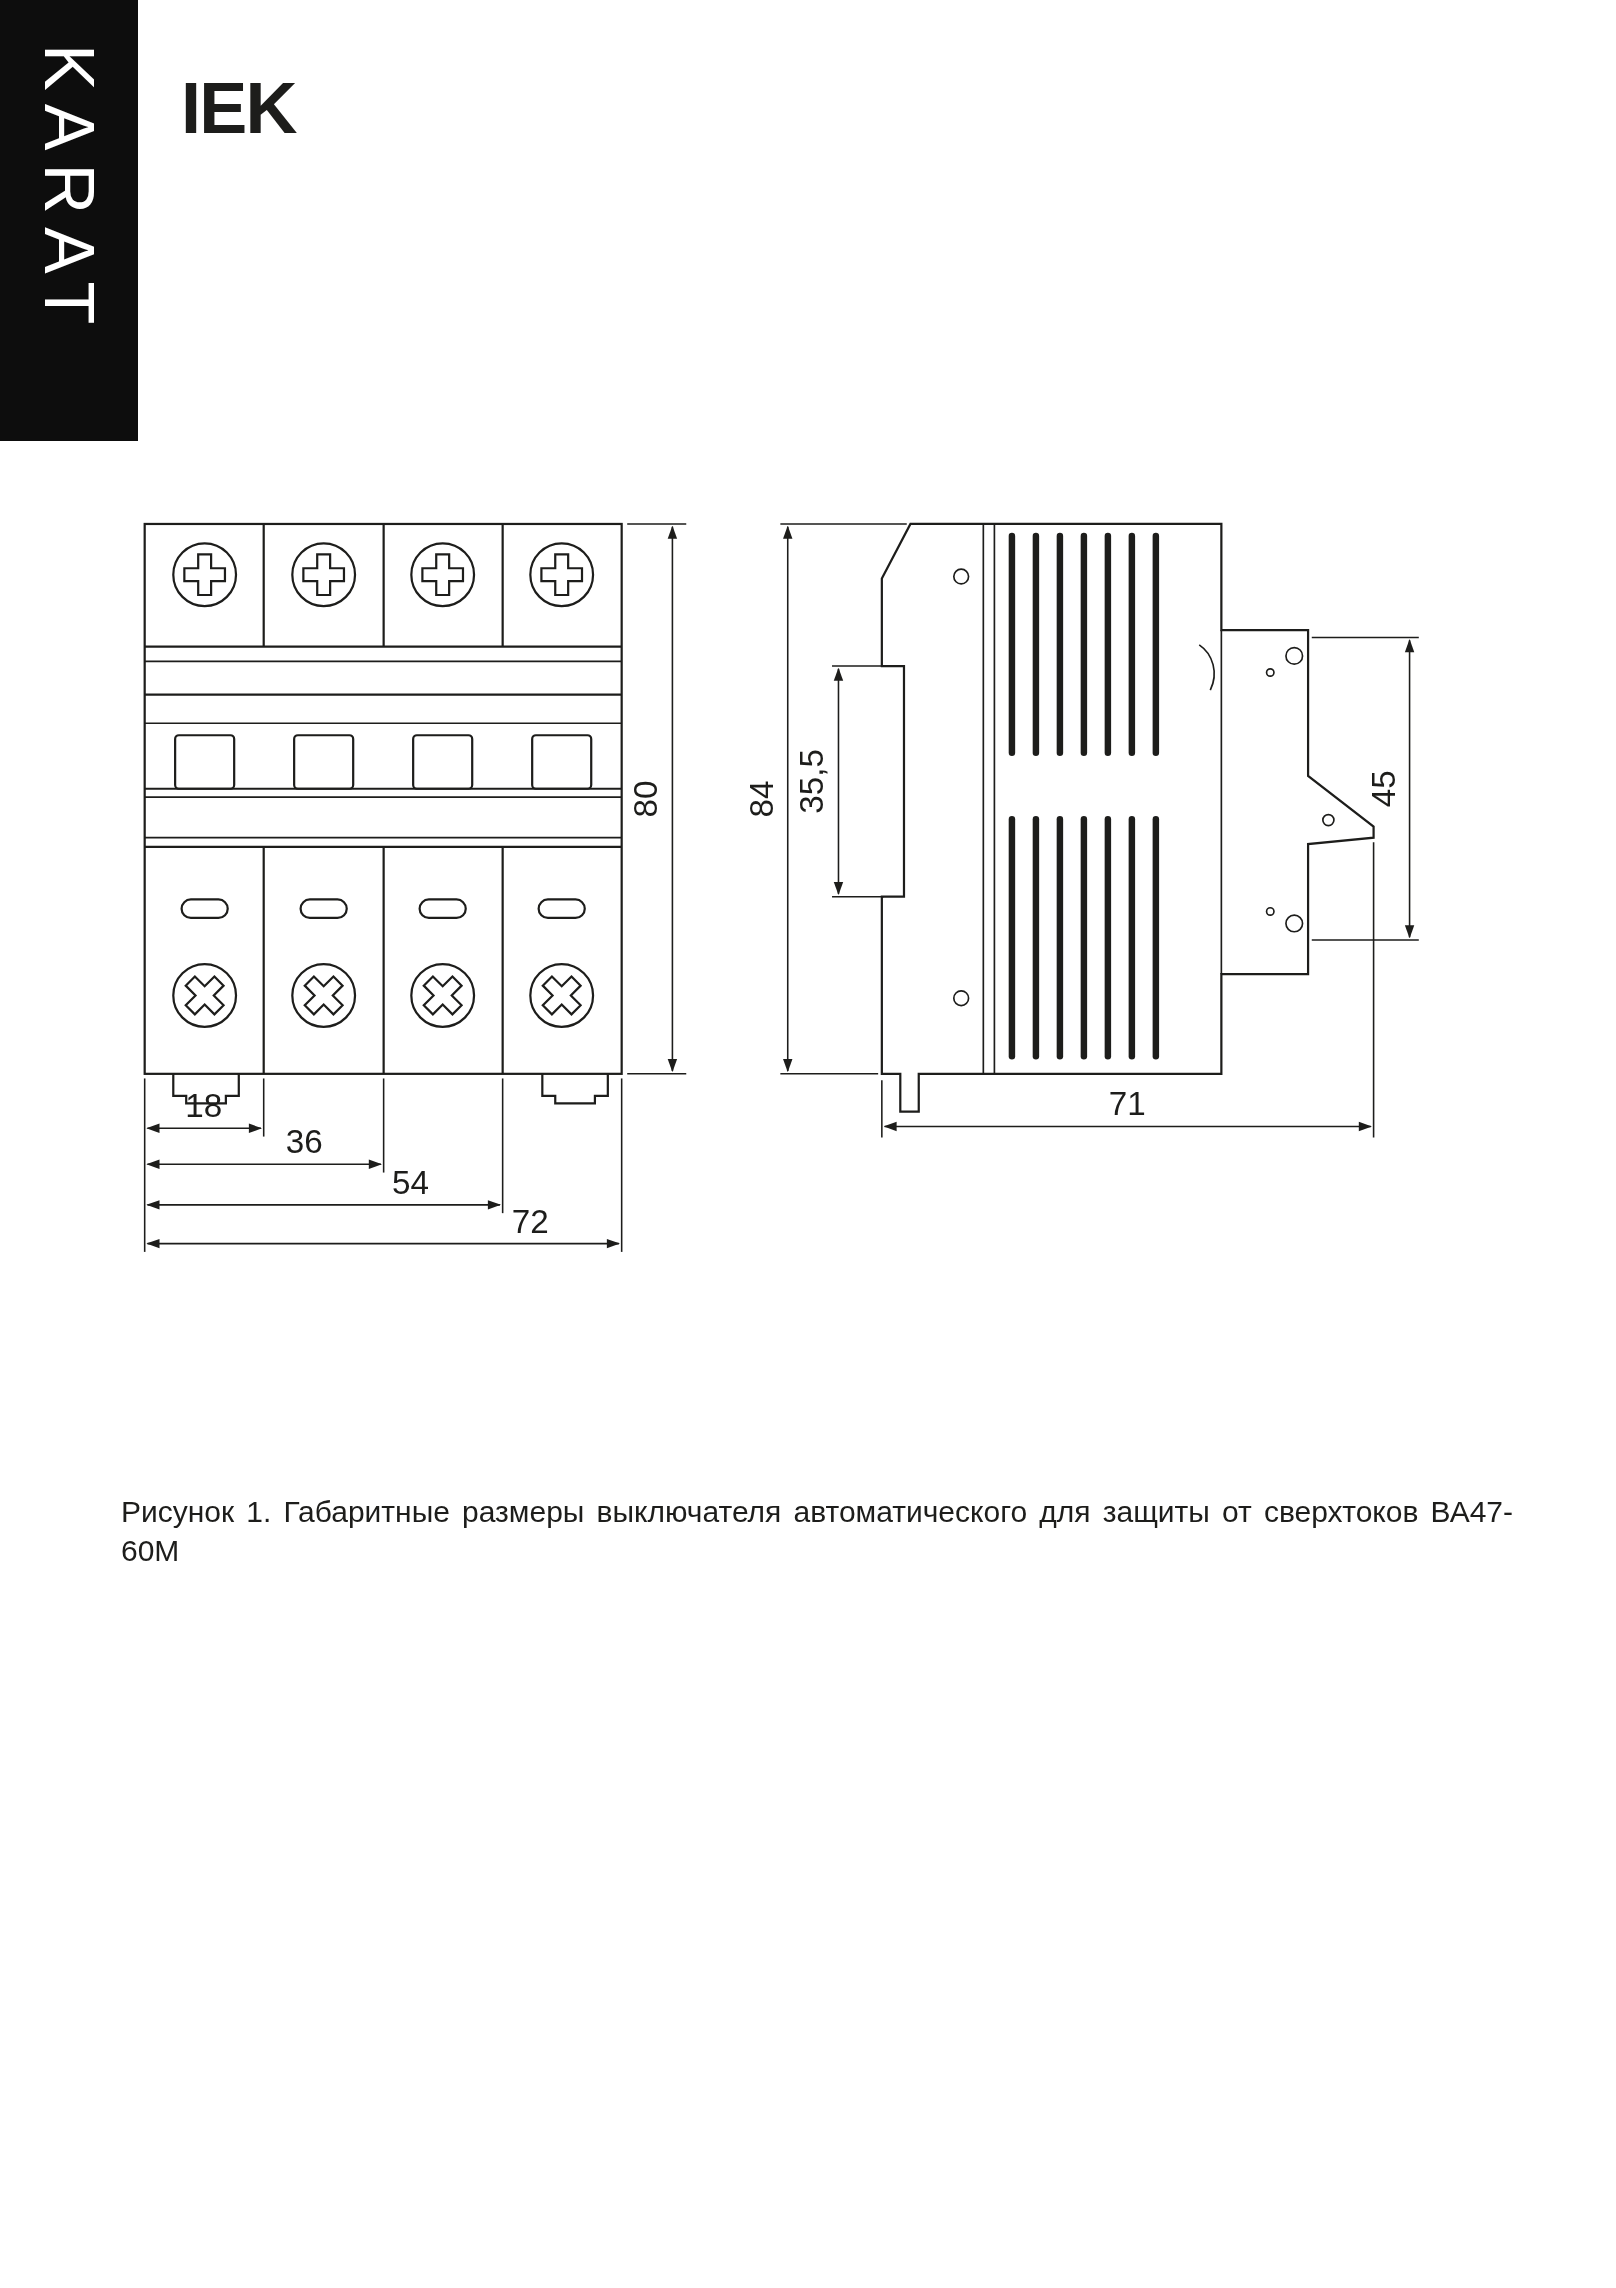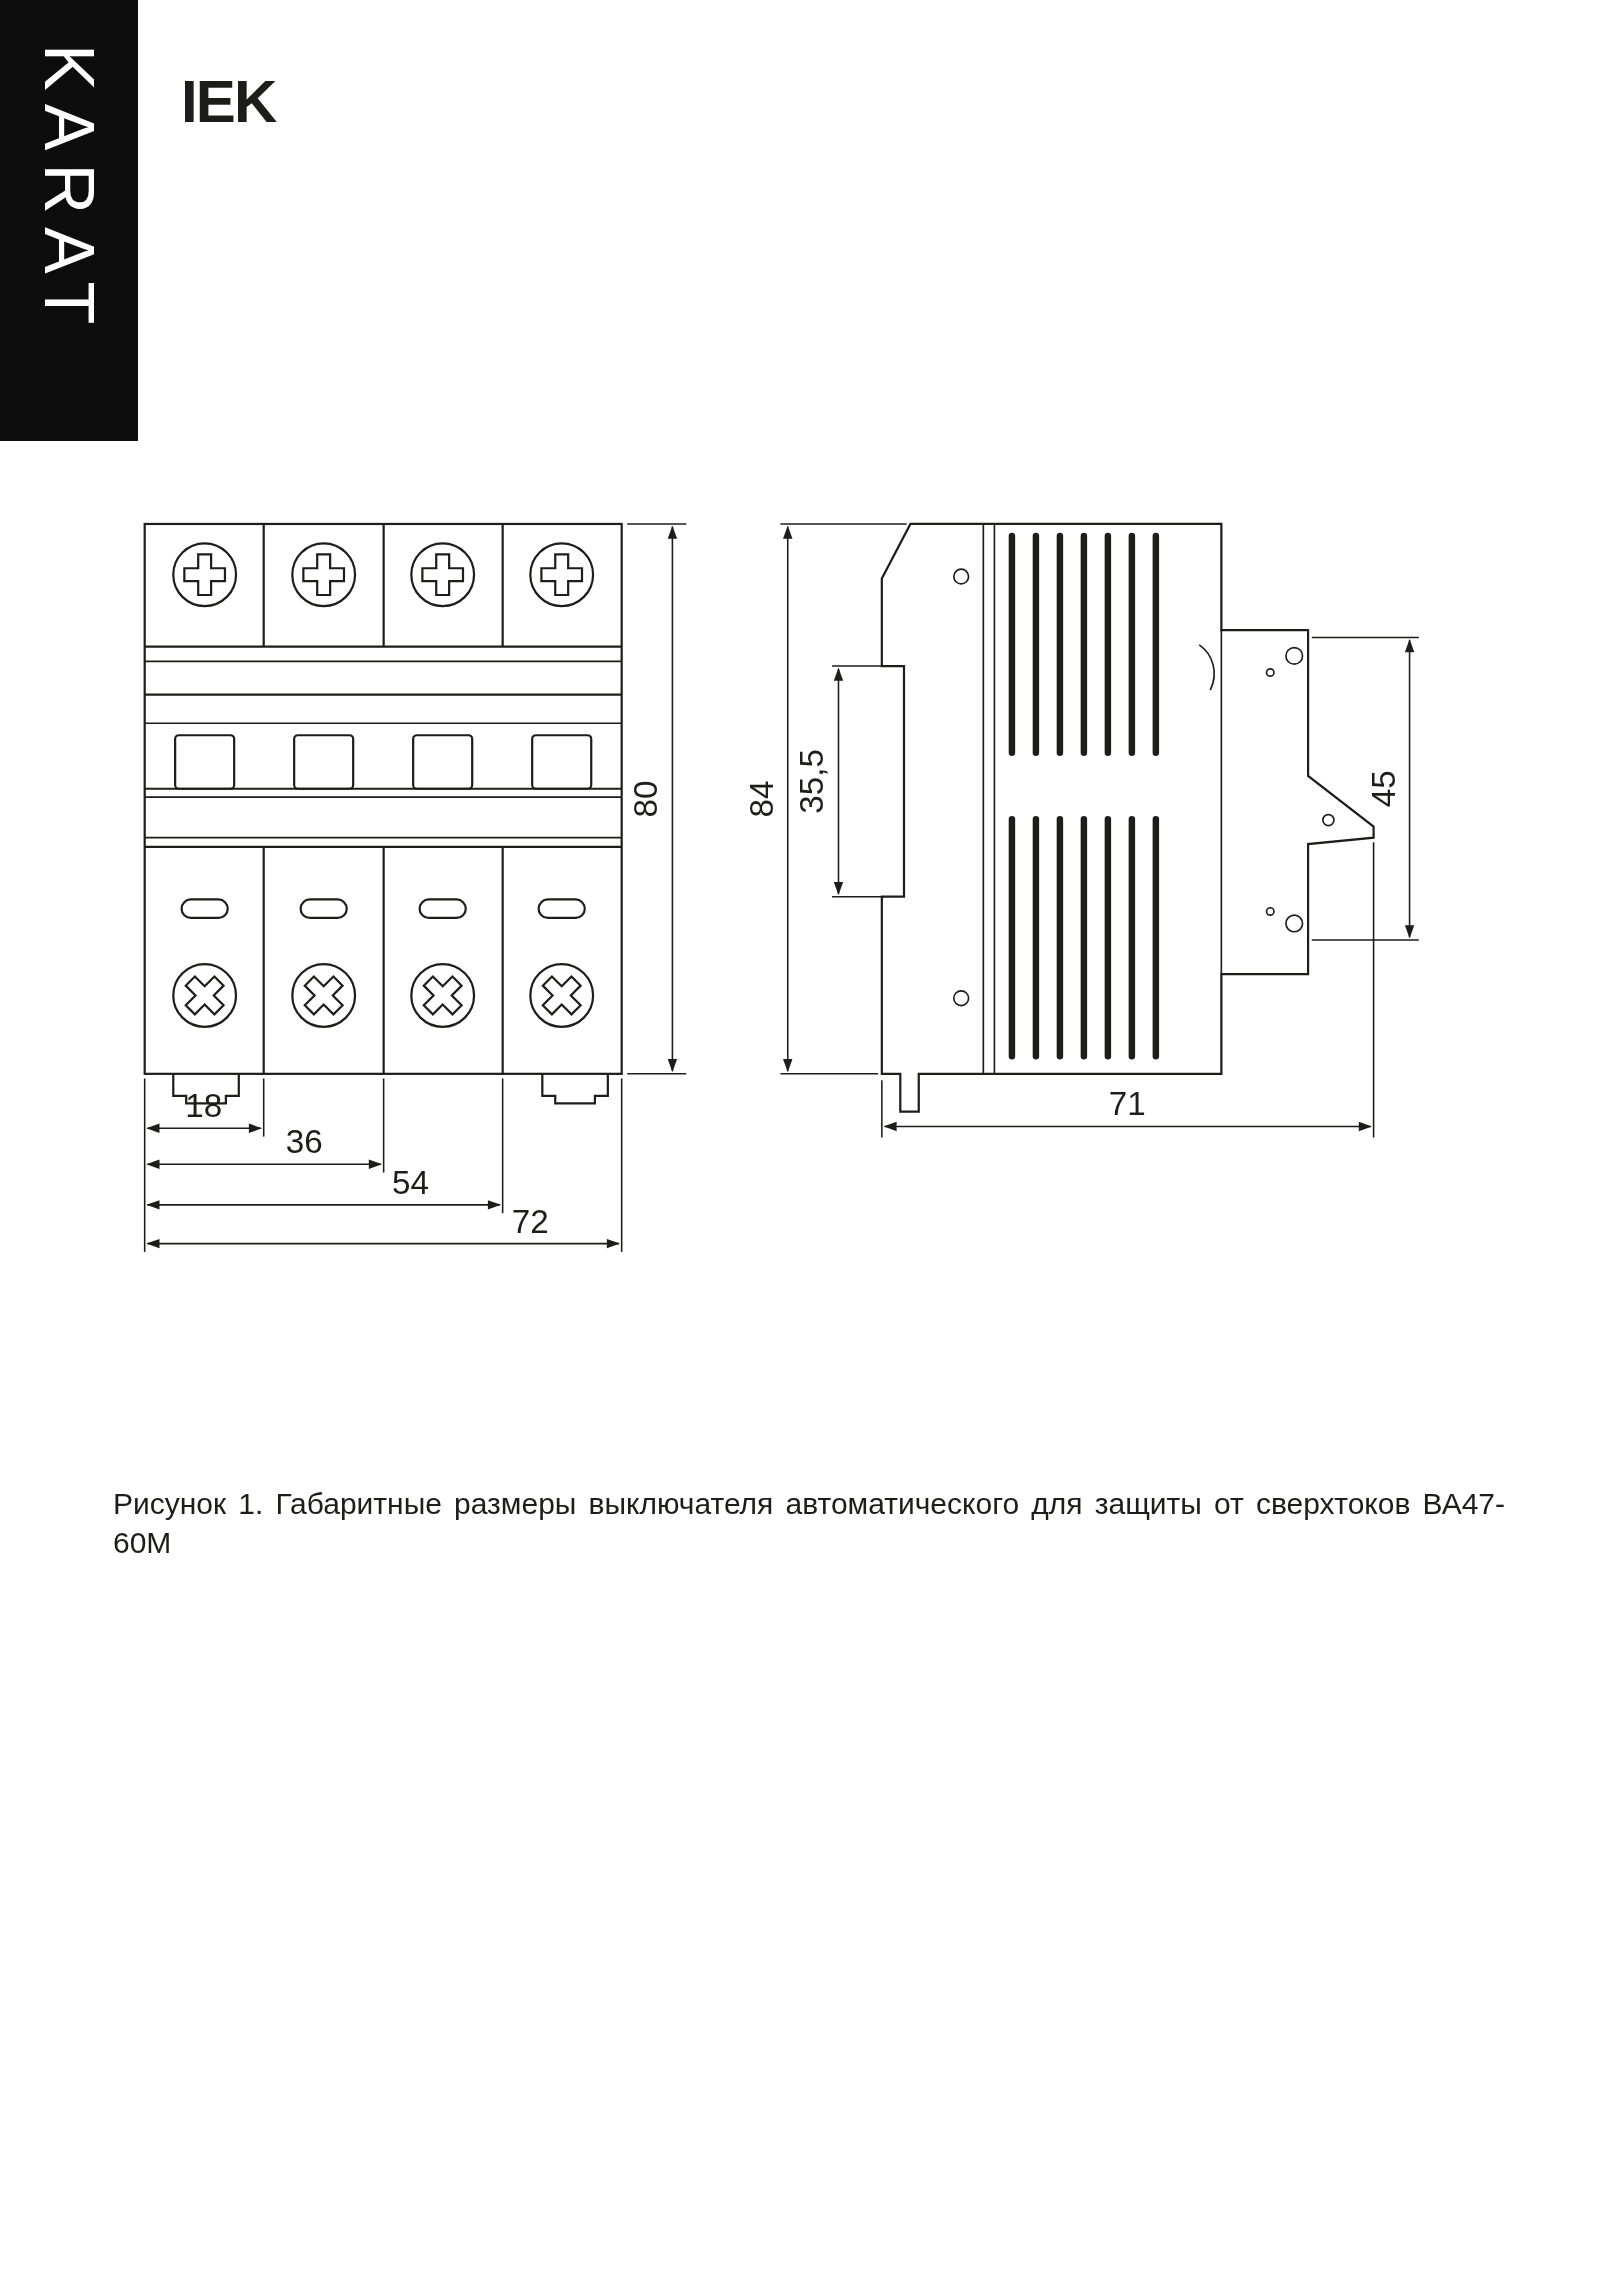--- a/index.html
+++ b/index.html
@@ -23,21 +23,21 @@
     color:#ffffff;
     font-size:70px;
     letter-spacing:13px;
     margin-top:44px;
     font-weight:400;
     font-family:"Liberation Sans",sans-serif;
   }
   
   .logo{
     position:absolute;left:181px;top:72px;
-    font-size:60px;line-height:1;
+    font-size:72px;line-height:1;
     font-weight:bold;
     letter-spacing:-1.8px;
     color:#1d1d1b;
     font-family:"Liberation Sans",sans-serif;
   }
   
   svg.drawing{position:absolute;left:129px;top:508px;}
   .ln line,.ln rect,.ln circle,.ln path{
     stroke:#1d1d1b;stroke-width:2.4;fill:none;
     stroke-linejoin:miter;
@@ -47,21 +47,21 @@
   .dim line{stroke:#1d1d1b;stroke-width:1.7;fill:none;}
   text.dimlabel{
     fill:#1d1d1b;stroke:none;
     font-family:"Liberation Sans",sans-serif;
     font-size:36px;
   }
   #arr path{fill:#1d1d1b;stroke:none;}
   
   .caption{
     position:absolute;left:113px;top:1484px;width:1392px;
-    margin:0;
+    margin:8px;
     font-size:30px;line-height:1.3;
     text-align:justify;text-align-last:justify;
     color:#1d1d1b;
     font-family:"Liberation Sans",sans-serif;
   }
 </style>
 </head>
 <body>
 
 <div class="page">

